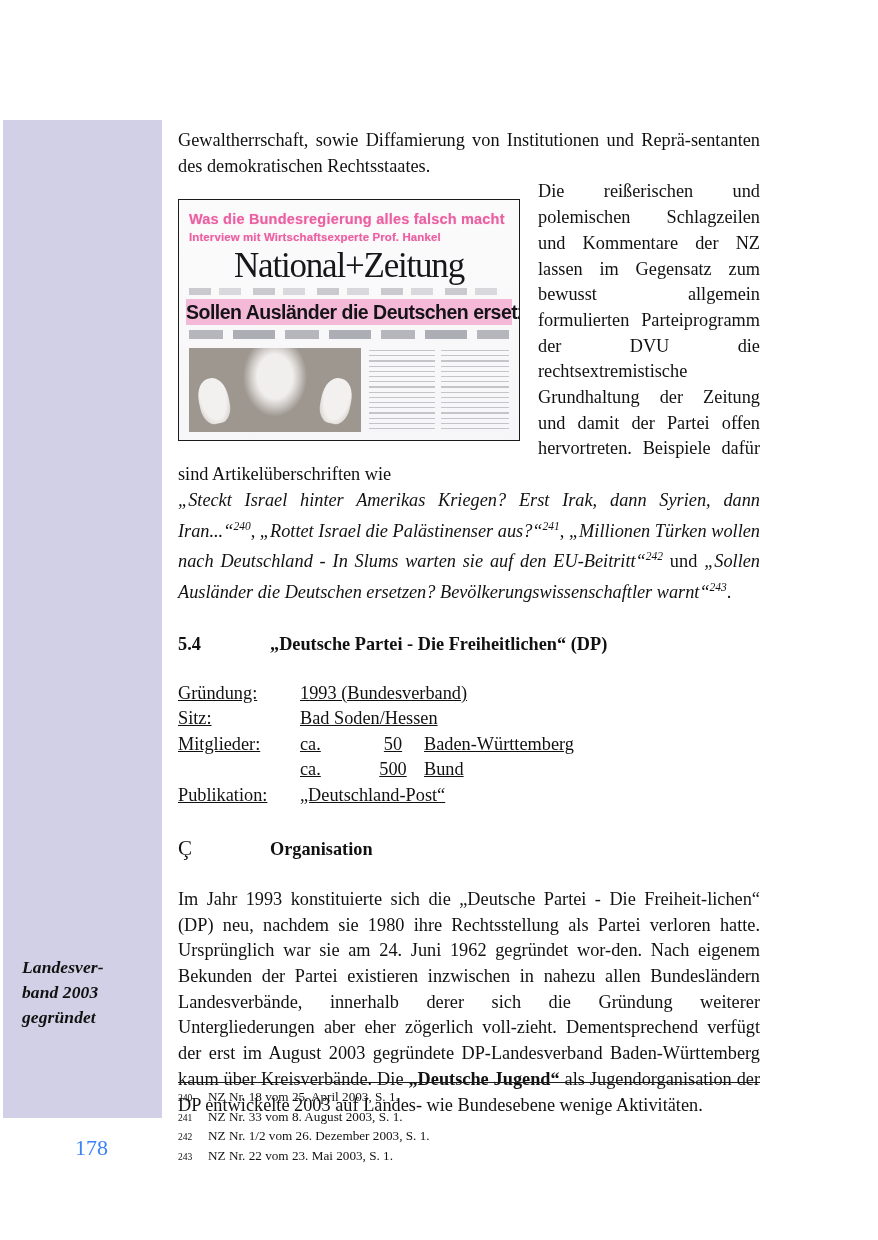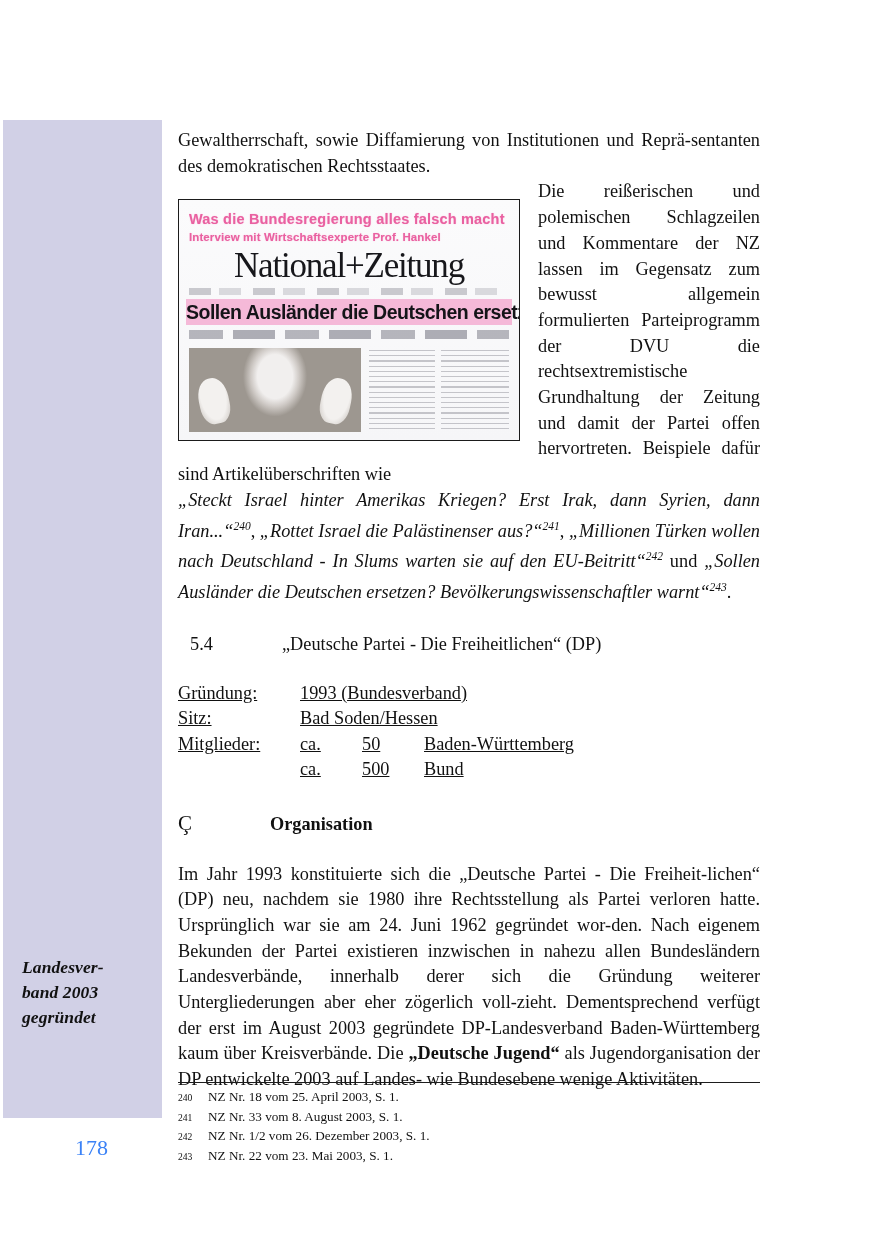--- a/index.html
+++ b/index.html
@@ -196,38 +196,38 @@
     margin: 0;
     font-size: 18.3px;
     line-height: 25.7px;
     font-style: italic;
     text-align: justify;
   }
   p.quote .up { font-style: normal; }
   sup.fn { font-size: 11.5px; vertical-align: super; font-style: italic; }
 
   h2.section {
-    margin: 28px 0 0 12px;
-    font-size: 18.3px;
-    font-weight: normal;
+    margin: 28px 0 0 0;
+    font-size: 18.3px;
+    font-weight: bold;
     display: flex;
   }
   h2.section .num  { width: 92px; flex: none; }
 
   table.facts {
     margin-top: 26px;
     border-collapse: collapse;
     font-size: 18.3px;
     line-height: 25.4px;
     text-decoration: underline;
   }
   table.facts td { padding: 0; vertical-align: top; white-space: nowrap; }
   td.lbl  { width: 122px; }
   td.c-ca { width: 62px; }
-  td.c-n  { width: 62px; text-align: left; padding-right: 16px; }
+  td.c-n  { width: 62px; text-align: center; padding-right: 16px; }
 
   h3.sub {
     margin: 28px 0 0 0;
     font-size: 18.3px;
     font-weight: bold;
     display: flex;
     align-items: baseline;
   }
   h3.sub .bullet {
     width: 92px;
@@ -317,20 +317,24 @@
         <td class="c-ca">ca.</td>
         <td class="c-n">50</td>
         <td>Baden-Württemberg</td>
       </tr>
       <tr>
         <td class="lbl"></td>
         <td class="c-ca">ca.</td>
         <td class="c-n">500</td>
         <td>Bund</td>
       </tr>
+      <tr>
+        <td class="lbl">Publikation:</td>
+        <td colspan="3">„Deutschland-Post“</td>
+      </tr>
     </tbody>
   </table>
 
   <h3 class="sub">
     <span class="bullet">Ç</span>
     <span>Organisation</span>
   </h3>
 
   <p class="body afterhead"><span>Im Jahr 1993 konstituierte sich die „Deutsche Partei - Die Freiheit-lichen“ (DP) neu, nachdem sie 1980 ihre Rechtsstellung als Partei verloren hatte. Ursprünglich war sie am 24. Juni 1962 gegründet wor-den. Nach eigenem Bekunden der Partei existieren inzwischen in nahezu allen Bundesländern Landesverbände, innerhalb derer sich die Gründung weiterer Untergliederungen aber eher zögerlich voll-zieht. Dementsprechend verfügt der erst im August 2003 gegründete DP-Landesverband Baden-Württemberg kaum über Kreisverbände. Die </span><b>„Deutsche Jugend“</b><span> als Jugendorganisation der DP entwickelte 2003 auf Landes- wie Bundesebene wenige Aktivitäten.</span></p>
 

